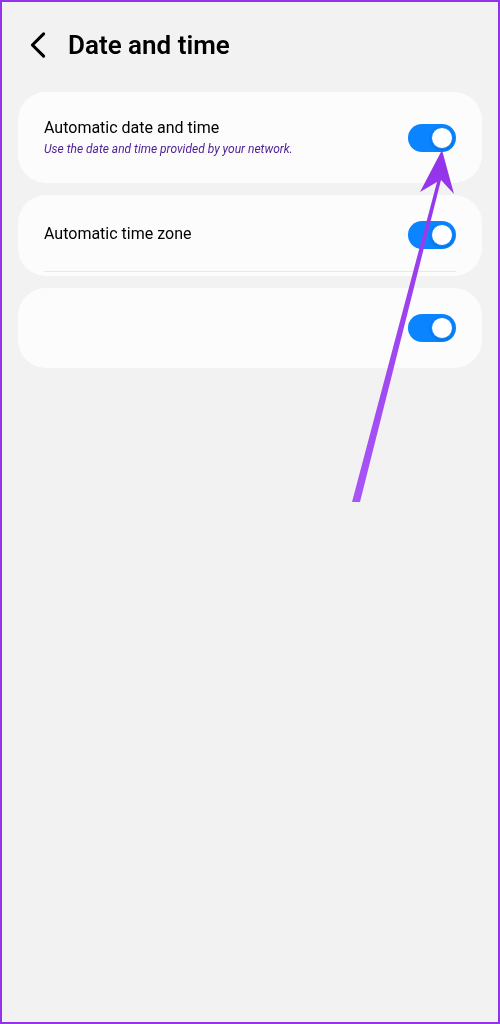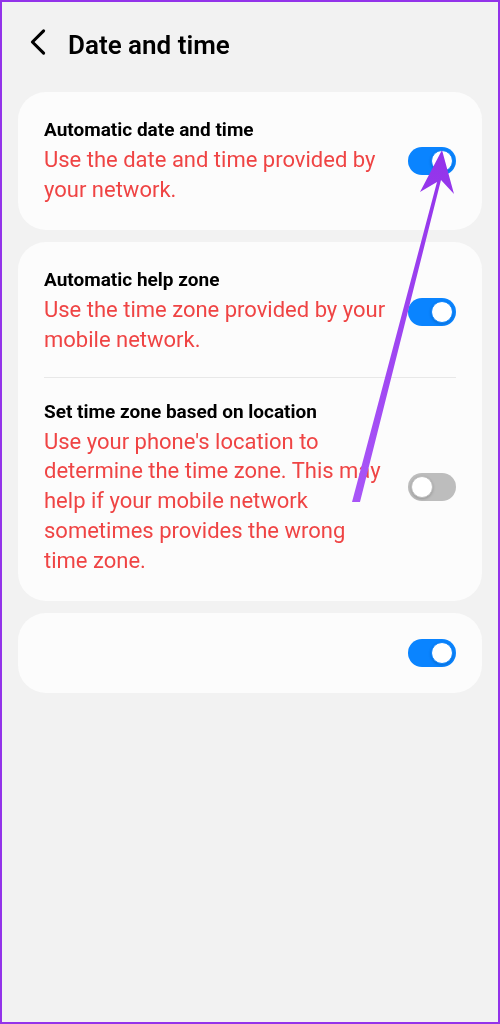--- a/index.html
+++ b/index.html
@@ -11,20 +11,21 @@
       width: 500px;
       height: 1024px;
       background: #f2f2f2;
       font-family: -apple-system, BlinkMacSystemFont, 'Segoe UI', Roboto, sans-serif;
       border: 2px solid #9333ea;
       position: relative;
       overflow: hidden;
     }
     .header {
       display: flex;
+      align-items: center;
       padding: 28px 24px 20px 24px;
       gap: 18px;
     }
     .back-icon {
       width: 24px;
       height: 24px;
       display: flex;
       align-items: center;
       justify-content: center;
     }
@@ -47,29 +48,30 @@
       display: flex;
       align-items: center;
       padding: 22px 26px;
       gap: 16px;
     }
     .setting-text {
       flex: 1;
       min-width: 0;
     }
     .setting-title {
-      font-size: 19px;
+      font-size: 16px;
       color: #000;
       margin-bottom: 4px;
-      font-weight: 700;
+      font-weight: 400;
     }
     .setting-desc {
-      font-size: 22px;
-      color: #ef4444;
+      font-size: 12px;
+      color: #4c1d95;
       line-height: 1.35;
+      font-style: italic;
     }
     .toggle {
       width: 48px;
       height: 28px;
       border-radius: 14px;
       position: relative;
       flex-shrink: 0;
     }
     .toggle.on {
       background: #0a84ff;
@@ -125,37 +127,27 @@
     </div>
     <div class="toggle on">
       <div class="toggle-knob"></div>
     </div>
   </div>
 </div>
 
 <div class="card">
   <div class="setting-row">
     <div class="setting-text">
-      <div class="setting-title">Automatic help zone</div>
-      <div class="setting-desc">Use the time zone provided by your mobile network.</div>
+      <div class="setting-title">Automatic time zone</div>
     </div>
     <div class="toggle on">
       <div class="toggle-knob"></div>
     </div>
   </div>
   <div class="divider"></div>
-  <div class="setting-row">
-    <div class="setting-text">
-      <div class="setting-title">Set time zone based on location</div>
-      <div class="setting-desc">Use your phone's location to determine the time zone. This may help if your mobile network sometimes provides the wrong time zone.</div>
-    </div>
-    <div class="toggle off">
-      <div class="toggle-knob"></div>
-    </div>
-  </div>
 </div>
 
 <div class="card">
   <div class="setting-row">
     <div class="setting-text">
     </div>
     <div class="toggle on">
       <div class="toggle-knob"></div>
     </div>
   </div>

